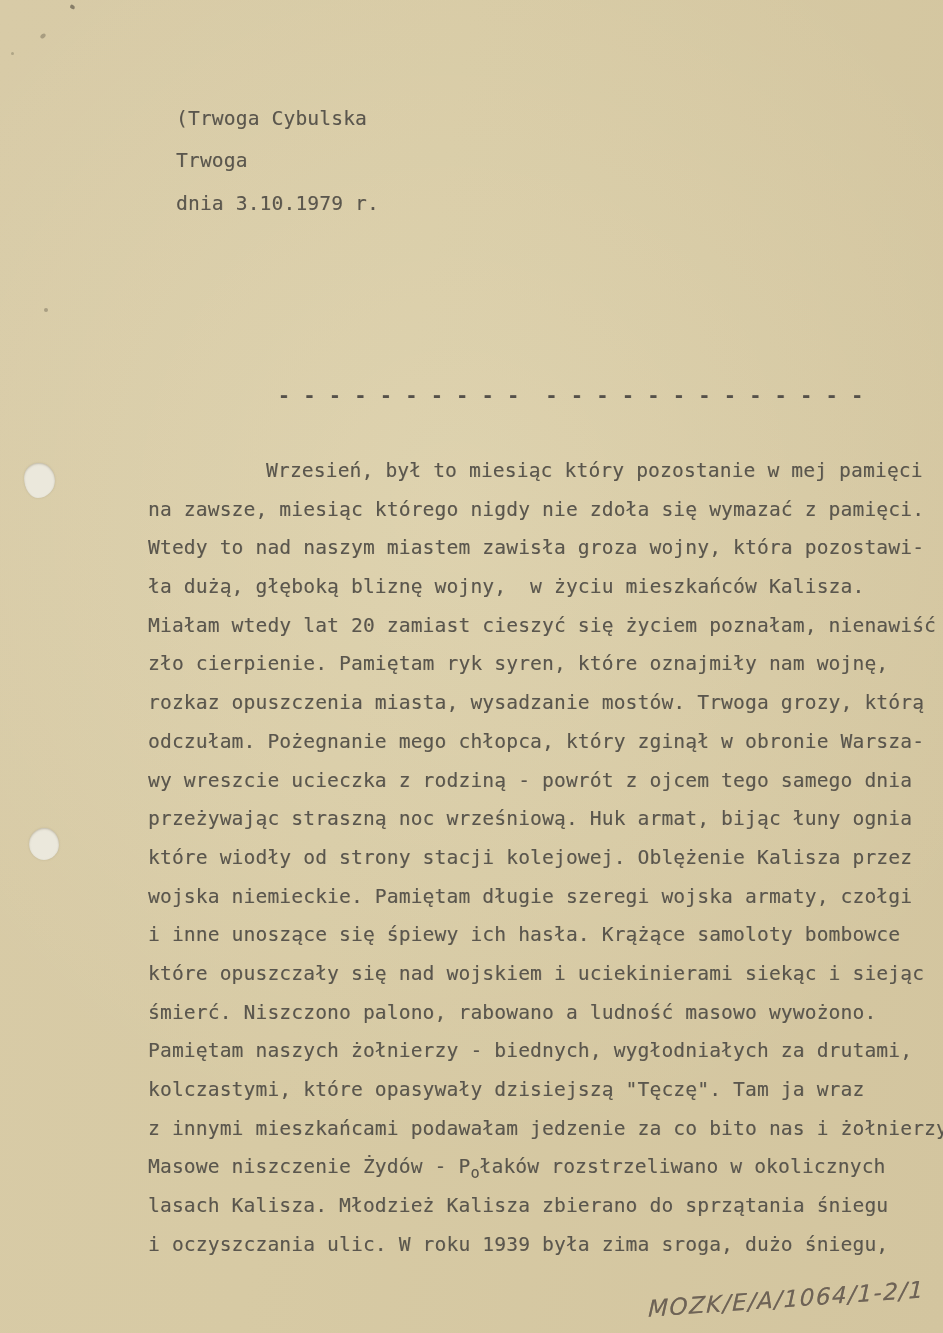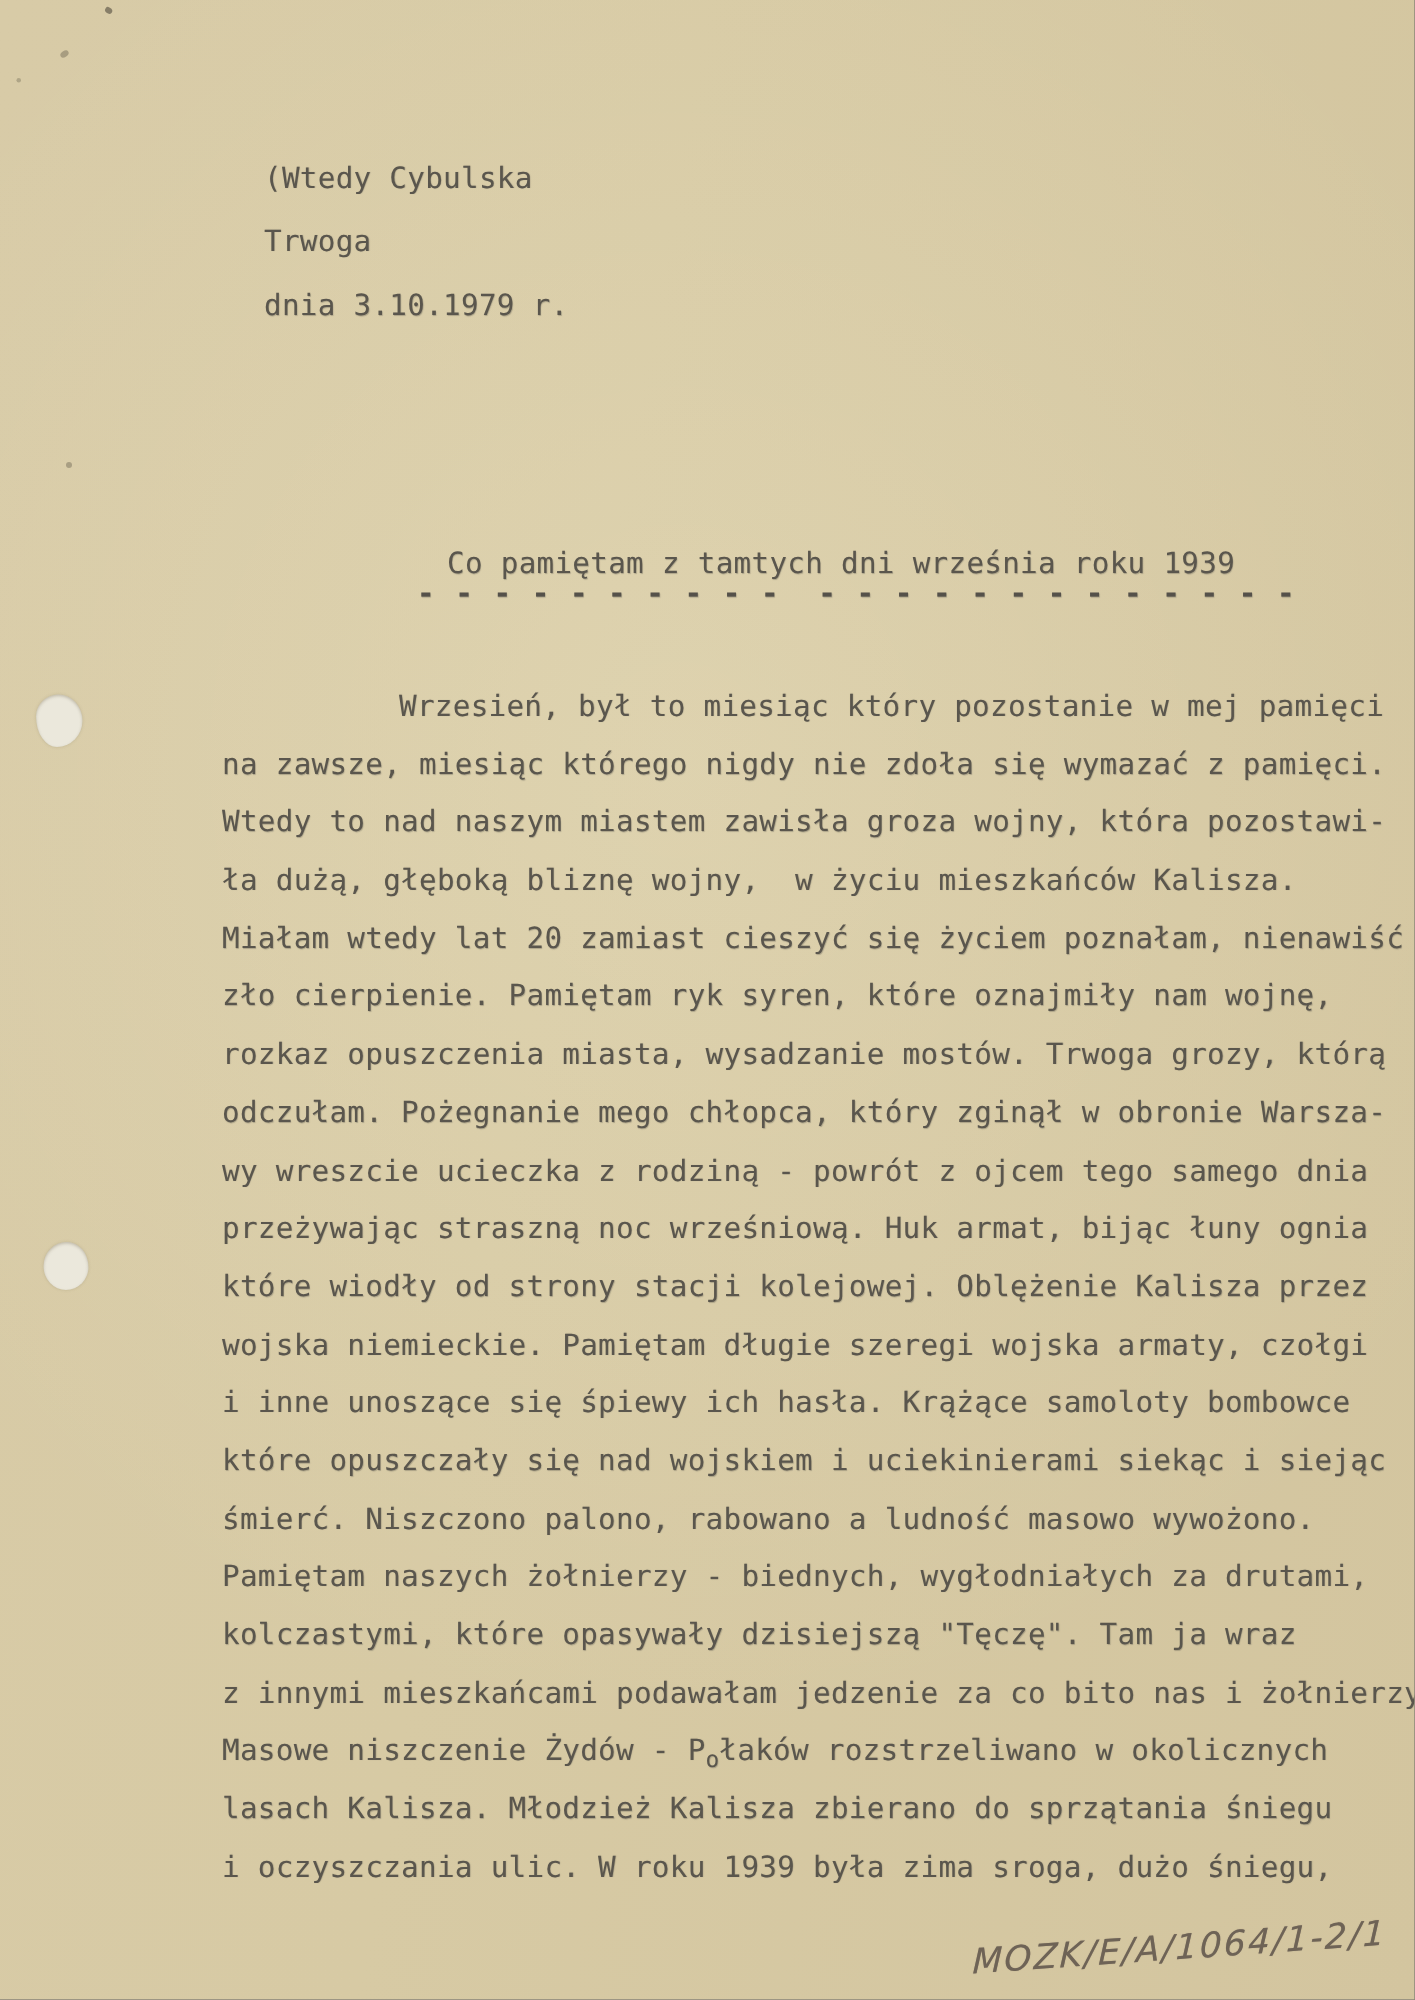--- a/index.html
+++ b/index.html
@@ -61,22 +61,21 @@
 <div class="page">
 
   <div class="hole hole-1"></div>
   <div class="hole hole-2"></div>
 
   <div class="speck speck-1"></div>
   <div class="speck speck-2"></div>
   <div class="speck speck-3"></div>
   <div class="speck speck-4"></div>
 
-  <div class="sender type"><div class="hline">(Wtedy Cybulska</div><div class="hline">Trwoga</div><div class="hline">dnia 3.10.1979 r.</div></div>
+  <div class="sender type"><div class="hline">(Trwoga Cybulska</div><div class="hline">Trwoga</div><div class="hline">dnia 3.10.1979 r.</div></div>
 
-  <div class="doc-title type">Co pamiętam z tamtych dni września roku 1939</div>
   <div class="title-underline type">- - - - - - - - - -  - - - - - - - - - - - - -</div>
 
   <div class="body-text type"><div class="bline indent">Wrzesień, był to miesiąc który pozostanie w mej pamięci</div><div class="bline">na zawsze, miesiąc którego nigdy nie zdoła się wymazać z pamięci.</div><div class="bline">Wtedy to nad naszym miastem zawisła groza wojny, która pozostawi-</div><div class="bline">ła dużą, głęboką bliznę wojny,  w życiu mieszkańców Kalisza.</div><div class="bline">Miałam wtedy lat 20 zamiast cieszyć się życiem poznałam, nienawiść</div><div class="bline">zło cierpienie. Pamiętam ryk syren, które oznajmiły nam wojnę,</div><div class="bline">rozkaz opuszczenia miasta, wysadzanie mostów. Trwoga grozy, którą</div><div class="bline">odczułam. Pożegnanie mego chłopca, który zginął w obronie Warsza-</div><div class="bline">wy wreszcie ucieczka z rodziną - powrót z ojcem tego samego dnia</div><div class="bline">przeżywając straszną noc wrześniową. Huk armat, bijąc łuny ognia</div><div class="bline">które wiodły od strony stacji kolejowej. Oblężenie Kalisza przez</div><div class="bline">wojska niemieckie. Pamiętam długie szeregi wojska armaty, czołgi</div><div class="bline">i inne unoszące się śpiewy ich hasła. Krążące samoloty bombowce</div><div class="bline">które opuszczały się nad wojskiem i uciekinierami siekąc i siejąc</div><div class="bline">śmierć. Niszczono palono, rabowano a ludność masowo wywożono.</div><div class="bline">Pamiętam naszych żołnierzy - biednych, wygłodniałych za drutami,</div><div class="bline">kolczastymi, które opasywały dzisiejszą "Tęczę". Tam ja wraz</div><div class="bline">z innymi mieszkańcami podawałam jedzenie za co bito nas i żołnierzy</div><div class="bline">Masowe niszczenie Żydów - P<sub>o</sub>łaków rozstrzeliwano w okolicznych</div><div class="bline">lasach Kalisza. Młodzież Kalisza zbierano do sprzątania śniegu</div><div class="bline">i oczyszczania ulic. W roku 1939 była zima sroga, dużo śniegu,</div></div>
 
   <div class="archival-ref">MOZK/E/A/1064/1-2/1</div>
 
 </div>
 
 </body></html>

